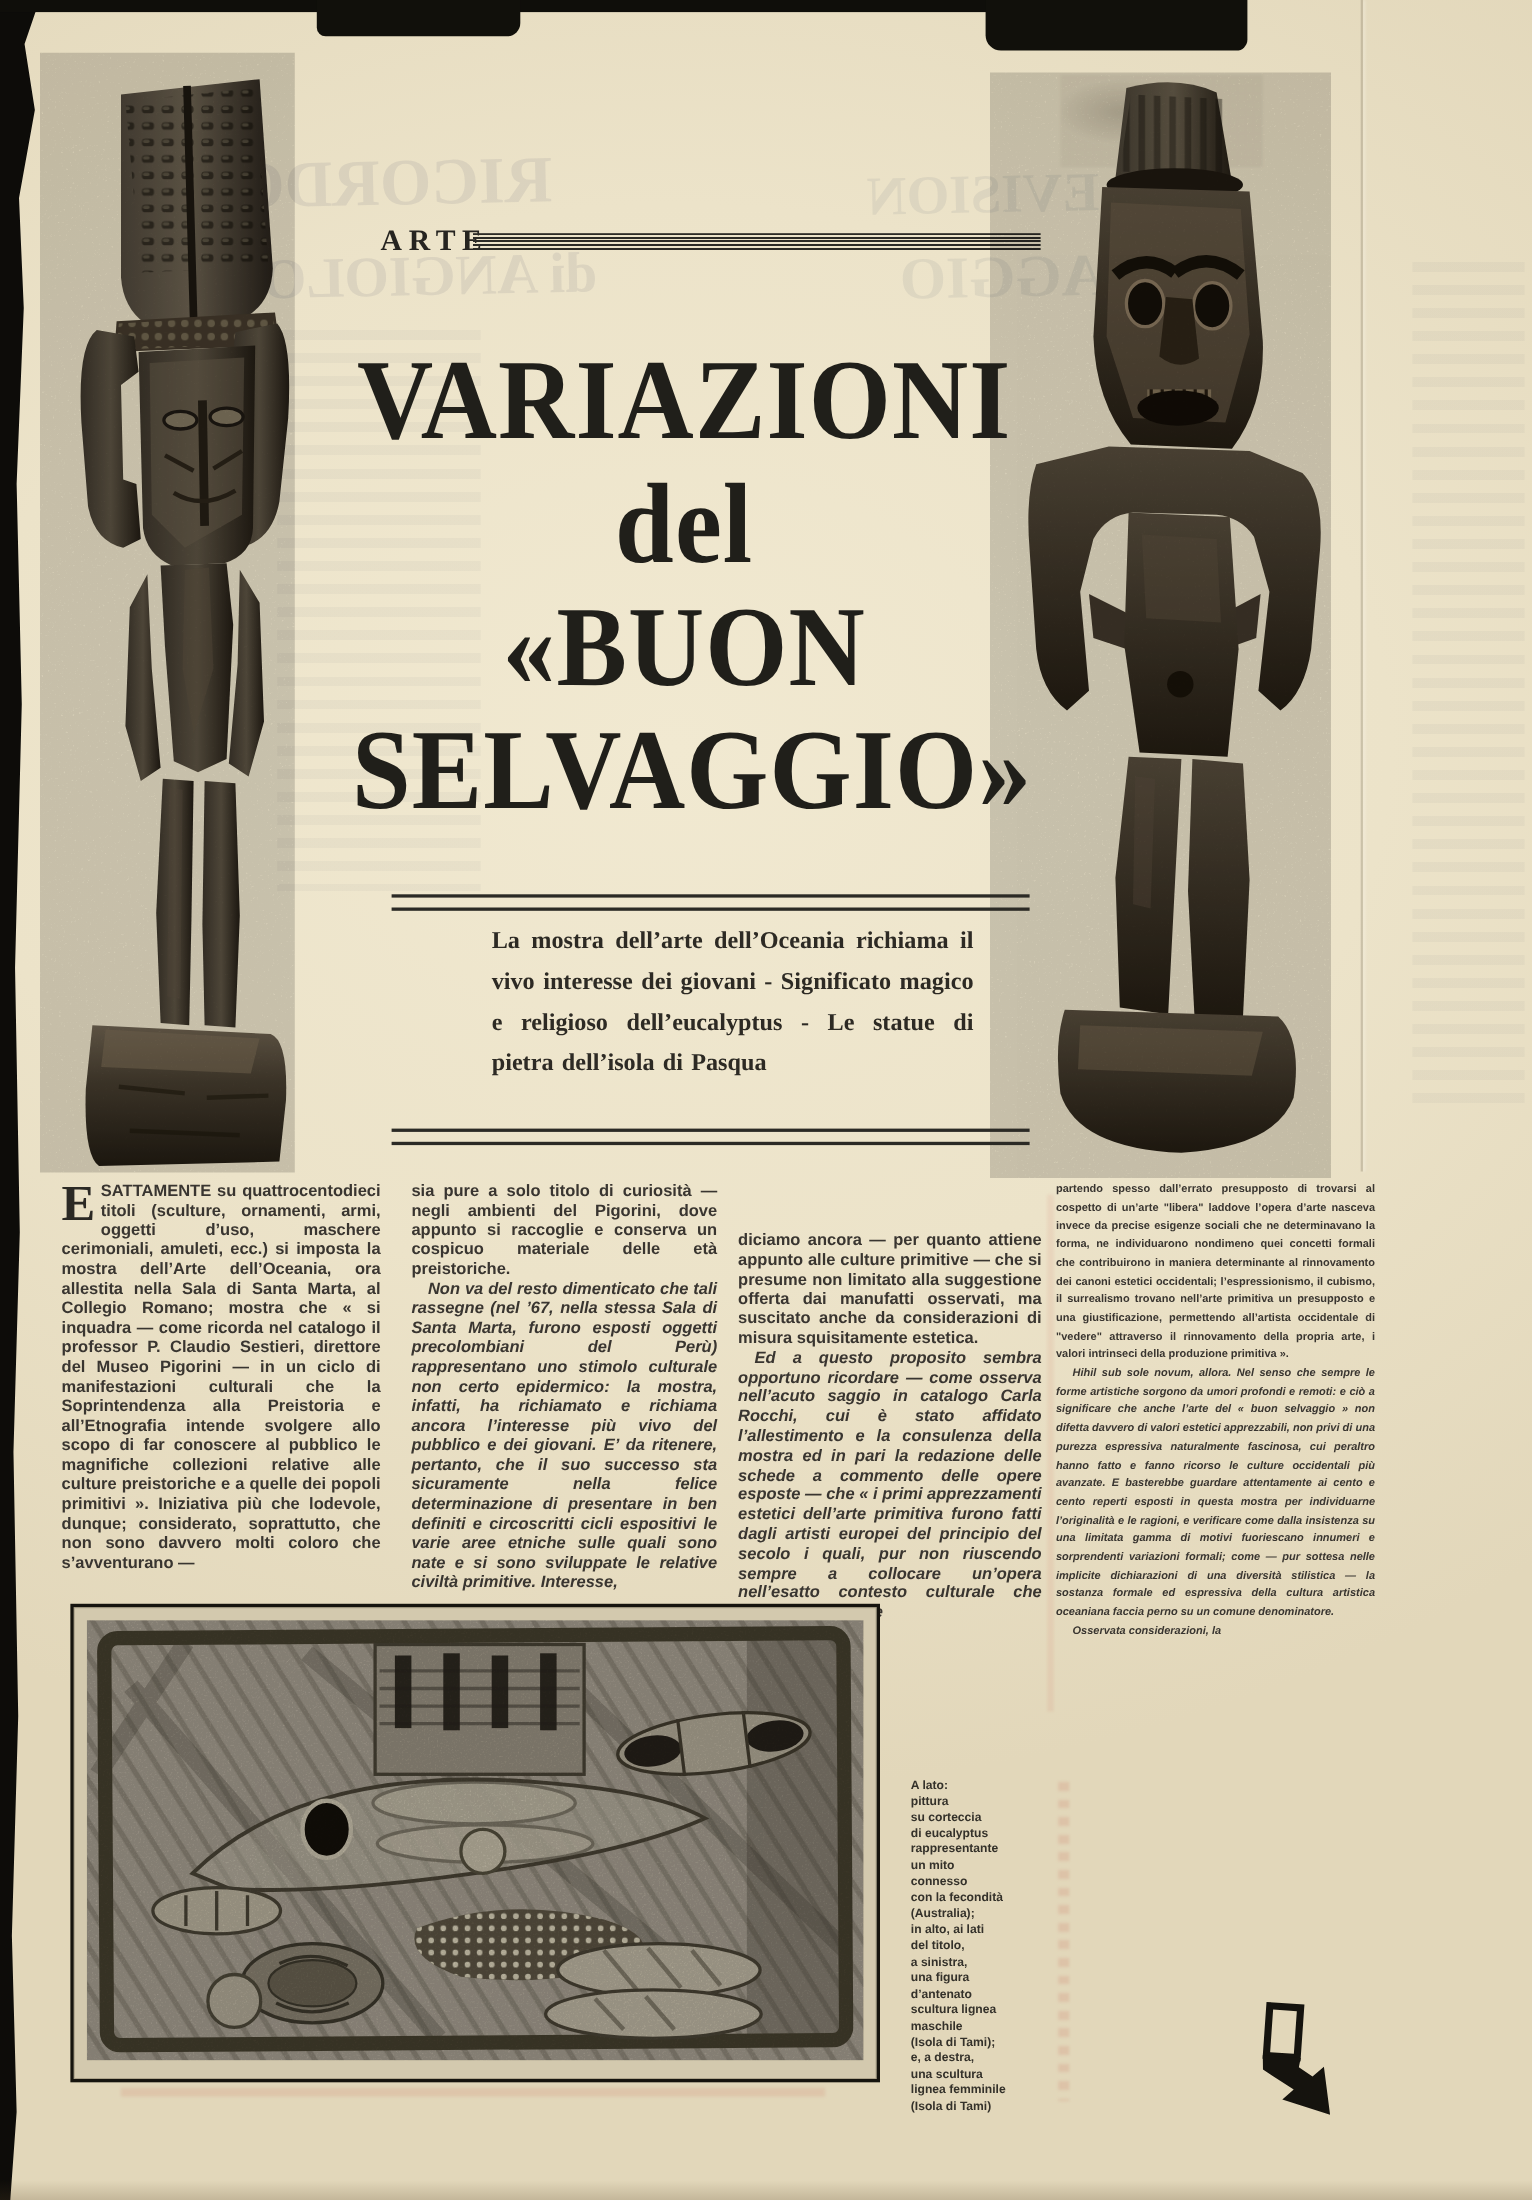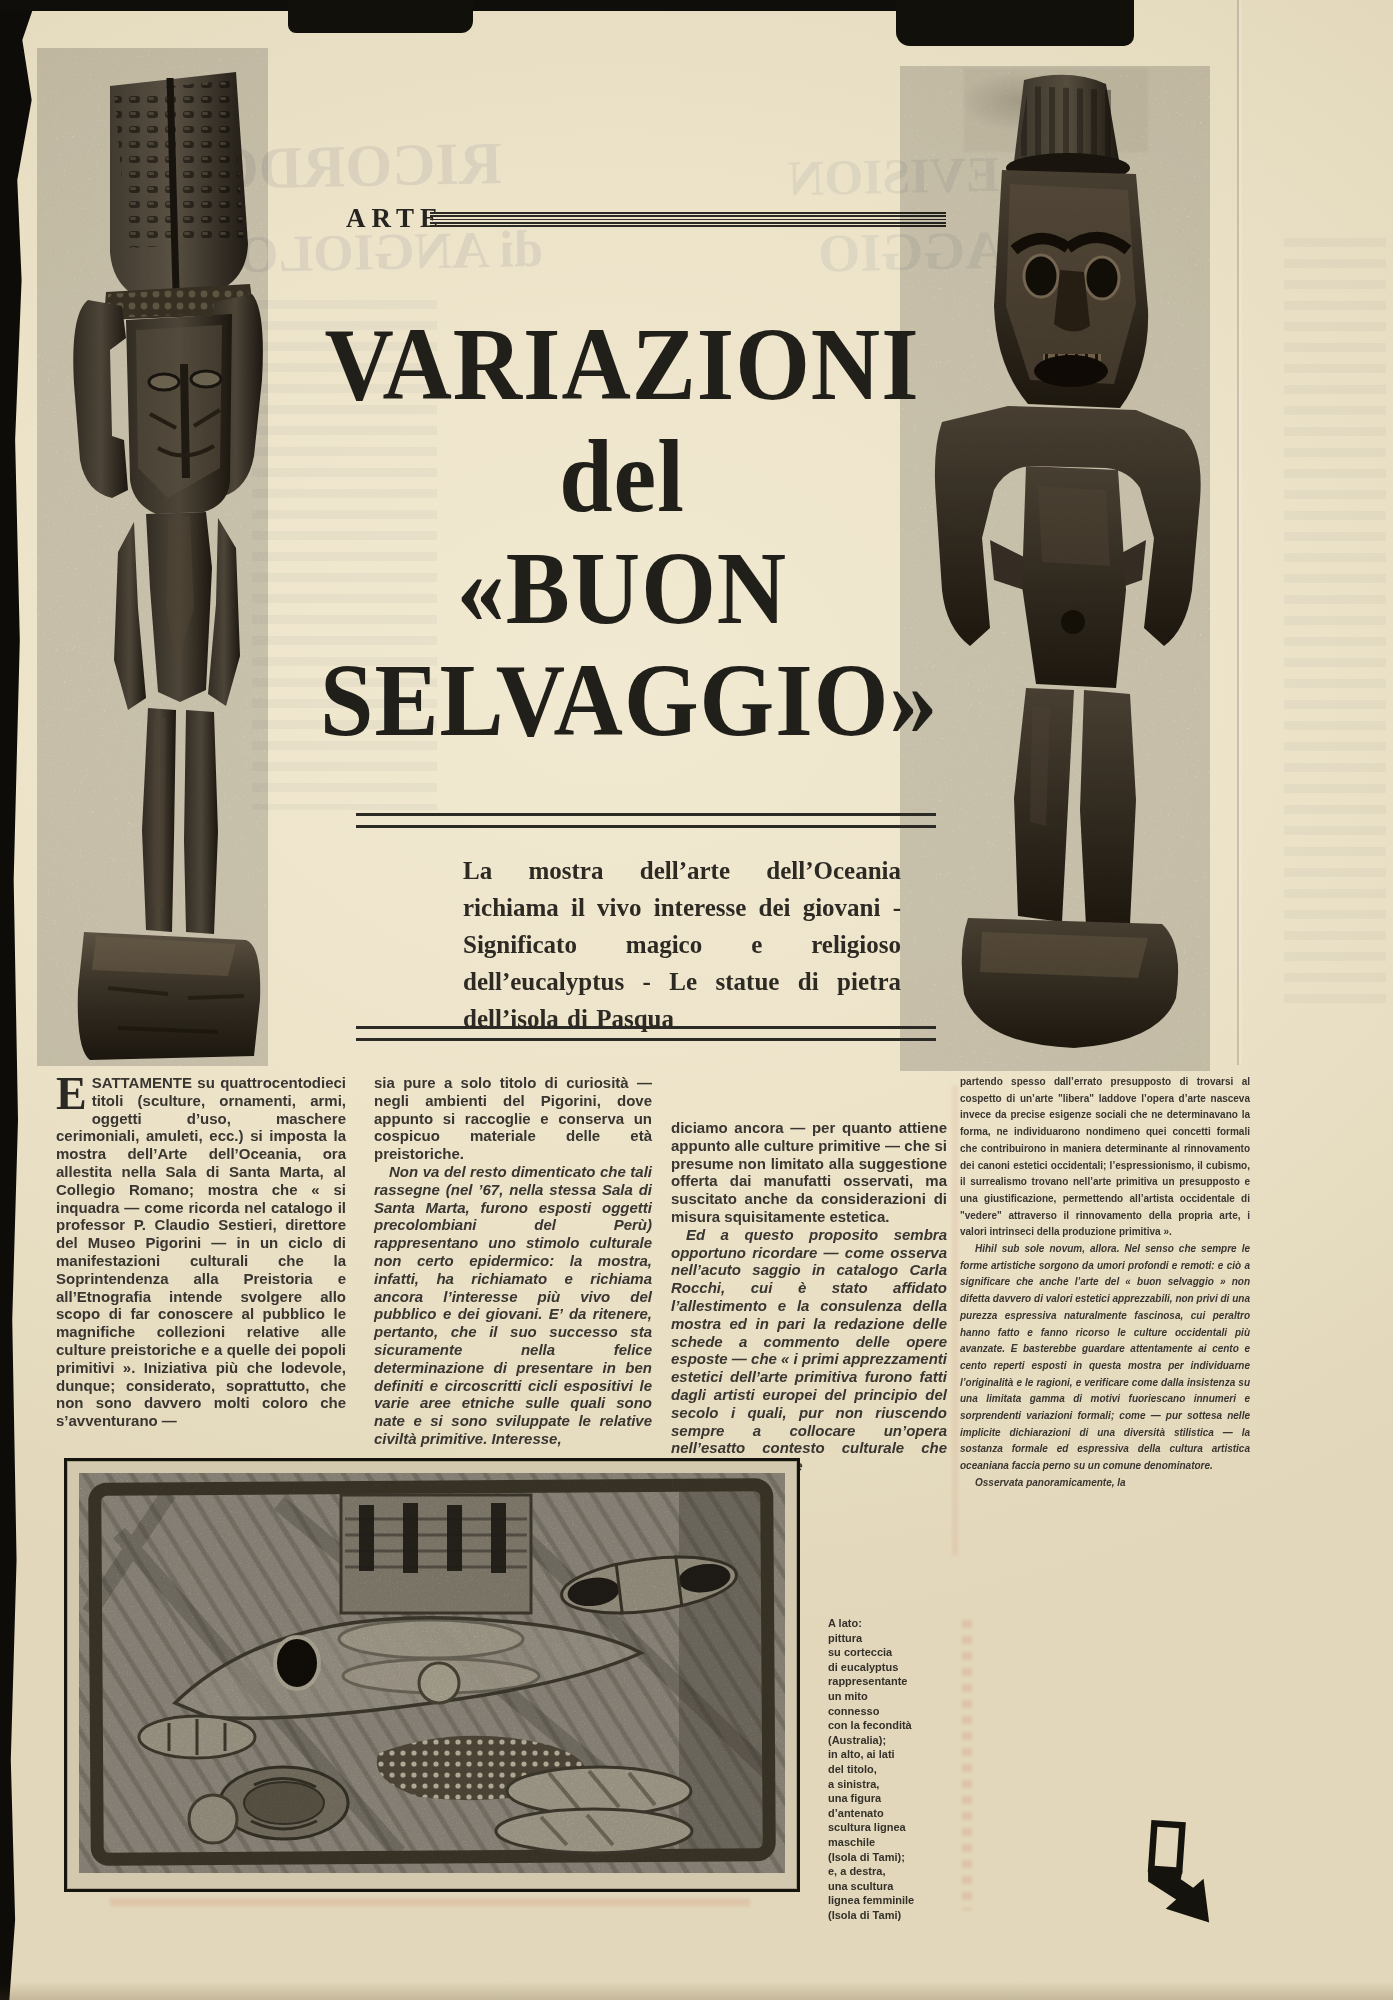--- a/index.html
+++ b/index.html
@@ -40,23 +40,23 @@
   
   .photo-left{position:absolute;left:18px;top:48px;width:250px;height:1018px;}
   .photo-right{position:absolute;left:878px;top:66px;width:332px;height:1005px;}
   
   .title{position:absolute;left:320px;top:308px;width:604px;margin:0;text-align:center;
         font-family:"Liberation Serif","DejaVu Serif",serif;font-weight:bold;color:#201f1a;}
   .title span{display:block;font-size:96px;line-height:112px;transform:scaleY(1.08);letter-spacing:1px;}
   .drule{position:absolute;left:356px;width:580px;height:9px;
         border-top:3px solid #2b2a25;border-bottom:3px solid #2b2a25;}
   .r1{top:813px;} .r2{top:1026px;}
-  .lead{position:absolute;left:447px;top:836px;width:438px;margin:16px;text-align:justify;
+  .lead{position:absolute;left:447px;top:836px;width:438px;margin:0;text-align:justify;
         font-family:"Liberation Serif","DejaVu Serif",serif;font-weight:bold;
-        font-size:25px;line-height:37px;color:#2d2a24;word-spacing:2px;}
+        font-size:22px;line-height:37px;color:#2d2a24;word-spacing:2px;}
   
   .col{position:absolute;top:1074px;text-align:justify;font-weight:bold;color:#393530;
        font-size:15px;line-height:17.8px;hyphens:auto;}
   .col p{margin:0;}
   .col p + p{text-indent:15px;font-style:italic;}
   .c1{left:56px;width:290px;}
   .c2{left:374px;width:278px;}
   .c3{left:671px;width:276px;margin-top:45px;}
   .c4{left:960px;width:290px;font-size:10px;line-height:16.7px;}
   .dropcap{float:left;font-family:"Liberation Serif","DejaVu Serif",serif;
@@ -235,21 +235,21 @@
     <p>sia pure a solo titolo di curiosità — negli ambienti del Pigorini, dove appunto si raccoglie e conserva un cospicuo materiale delle età preistoriche.</p>
     <p>Non va del resto dimenticato che tali rassegne (nel ’67, nella stessa Sala di Santa Marta, furono esposti oggetti precolombiani del Perù) rappresentano uno stimolo culturale non certo epidermico: la mostra, infatti, ha richiamato e richiama ancora l’interesse più vivo del pubblico e dei giovani. E’ da ritenere, pertanto, che il suo successo sta sicuramente nella felice determinazione di presentare in ben definiti e circoscritti cicli espositivi le varie aree etniche sulle quali sono nate e si sono sviluppate le relative civiltà primitive. Interesse,</p>
   </div>
   <div class="col c3">
     <p>diciamo ancora — per quanto attiene appunto alle culture primitive — che si presume non limitato alla suggestione offerta dai manufatti osservati, ma suscitato anche da considerazioni di misura squisitamente estetica.</p>
     <p>Ed a questo proposito sembra opportuno ricordare — come osserva nell’acuto saggio in catalogo Carla Rocchi, cui è stato affidato l’allestimento e la consulenza della mostra ed in pari la redazione delle schede a commento delle opere esposte — che « i primi apprezzamenti estetici dell’arte primitiva furono fatti dagli artisti europei del principio del secolo i quali, pur non riuscendo sempre a collocare un’opera nell’esatto contesto culturale che l’aveva prodotta, e</p>
   </div>
   <div class="col c4">
     <p>partendo spesso dall’errato presupposto di trovarsi al cospetto di un’arte "libera" laddove l’opera d’arte nasceva invece da precise esigenze sociali che ne determinavano la forma, ne individuarono nondimeno quei concetti formali che contribuirono in maniera determinante al rinnovamento dei canoni estetici occidentali; l’espressionismo, il cubismo, il surrealismo trovano nell’arte primitiva un presupposto e una giustificazione, permettendo all’artista occidentale di "vedere" attraverso il rinnovamento della propria arte, i valori intrinseci della produzione primitiva ».</p>
     <p><b>Hihil sub sole novum,</b><span> allora. Nel senso che sempre le forme artistiche sorgono da umori profondi e remoti: e ciò a significare che anche l’arte del « buon selvaggio » non difetta davvero di valori estetici apprezzabili, non privi di una purezza espressiva naturalmente fascinosa, cui peraltro hanno fatto e fanno ricorso le culture occidentali più avanzate. E basterebbe guardare attentamente ai cento e cento reperti esposti in questa mostra per individuarne l’originalità e le ragioni, e verificare come dalla insistenza su una limitata gamma di motivi fuoriescano innumeri e sorprendenti variazioni formali; come — pur sottesa nelle implicite dichiarazioni di una diversità stilistica — la sostanza formale ed espressiva della cultura artistica oceaniana faccia perno su un comune denominatore.</span></p>
-    <p>Osservata panoramicamente, la</p>
+    <p>Osservata considerazioni, la</p>
   </div>
 
   <figure class="barkfig">
     <svg width="706" height="400" viewBox="0 0 706 400">
       <defs>
         <pattern id="hatch" width="20" height="20" patternUnits="userSpaceOnUse" patternTransform="rotate(-32)">
           <line x1="4" y1="0" x2="4" y2="20" stroke="rgba(72,66,52,.45)" stroke-width="5"></line>
         </pattern>
         <pattern id="dots" width="11" height="11" patternUnits="userSpaceOnUse">
           <circle cx="5" cy="5" r="2.6" fill="#ded6bd"></circle>

